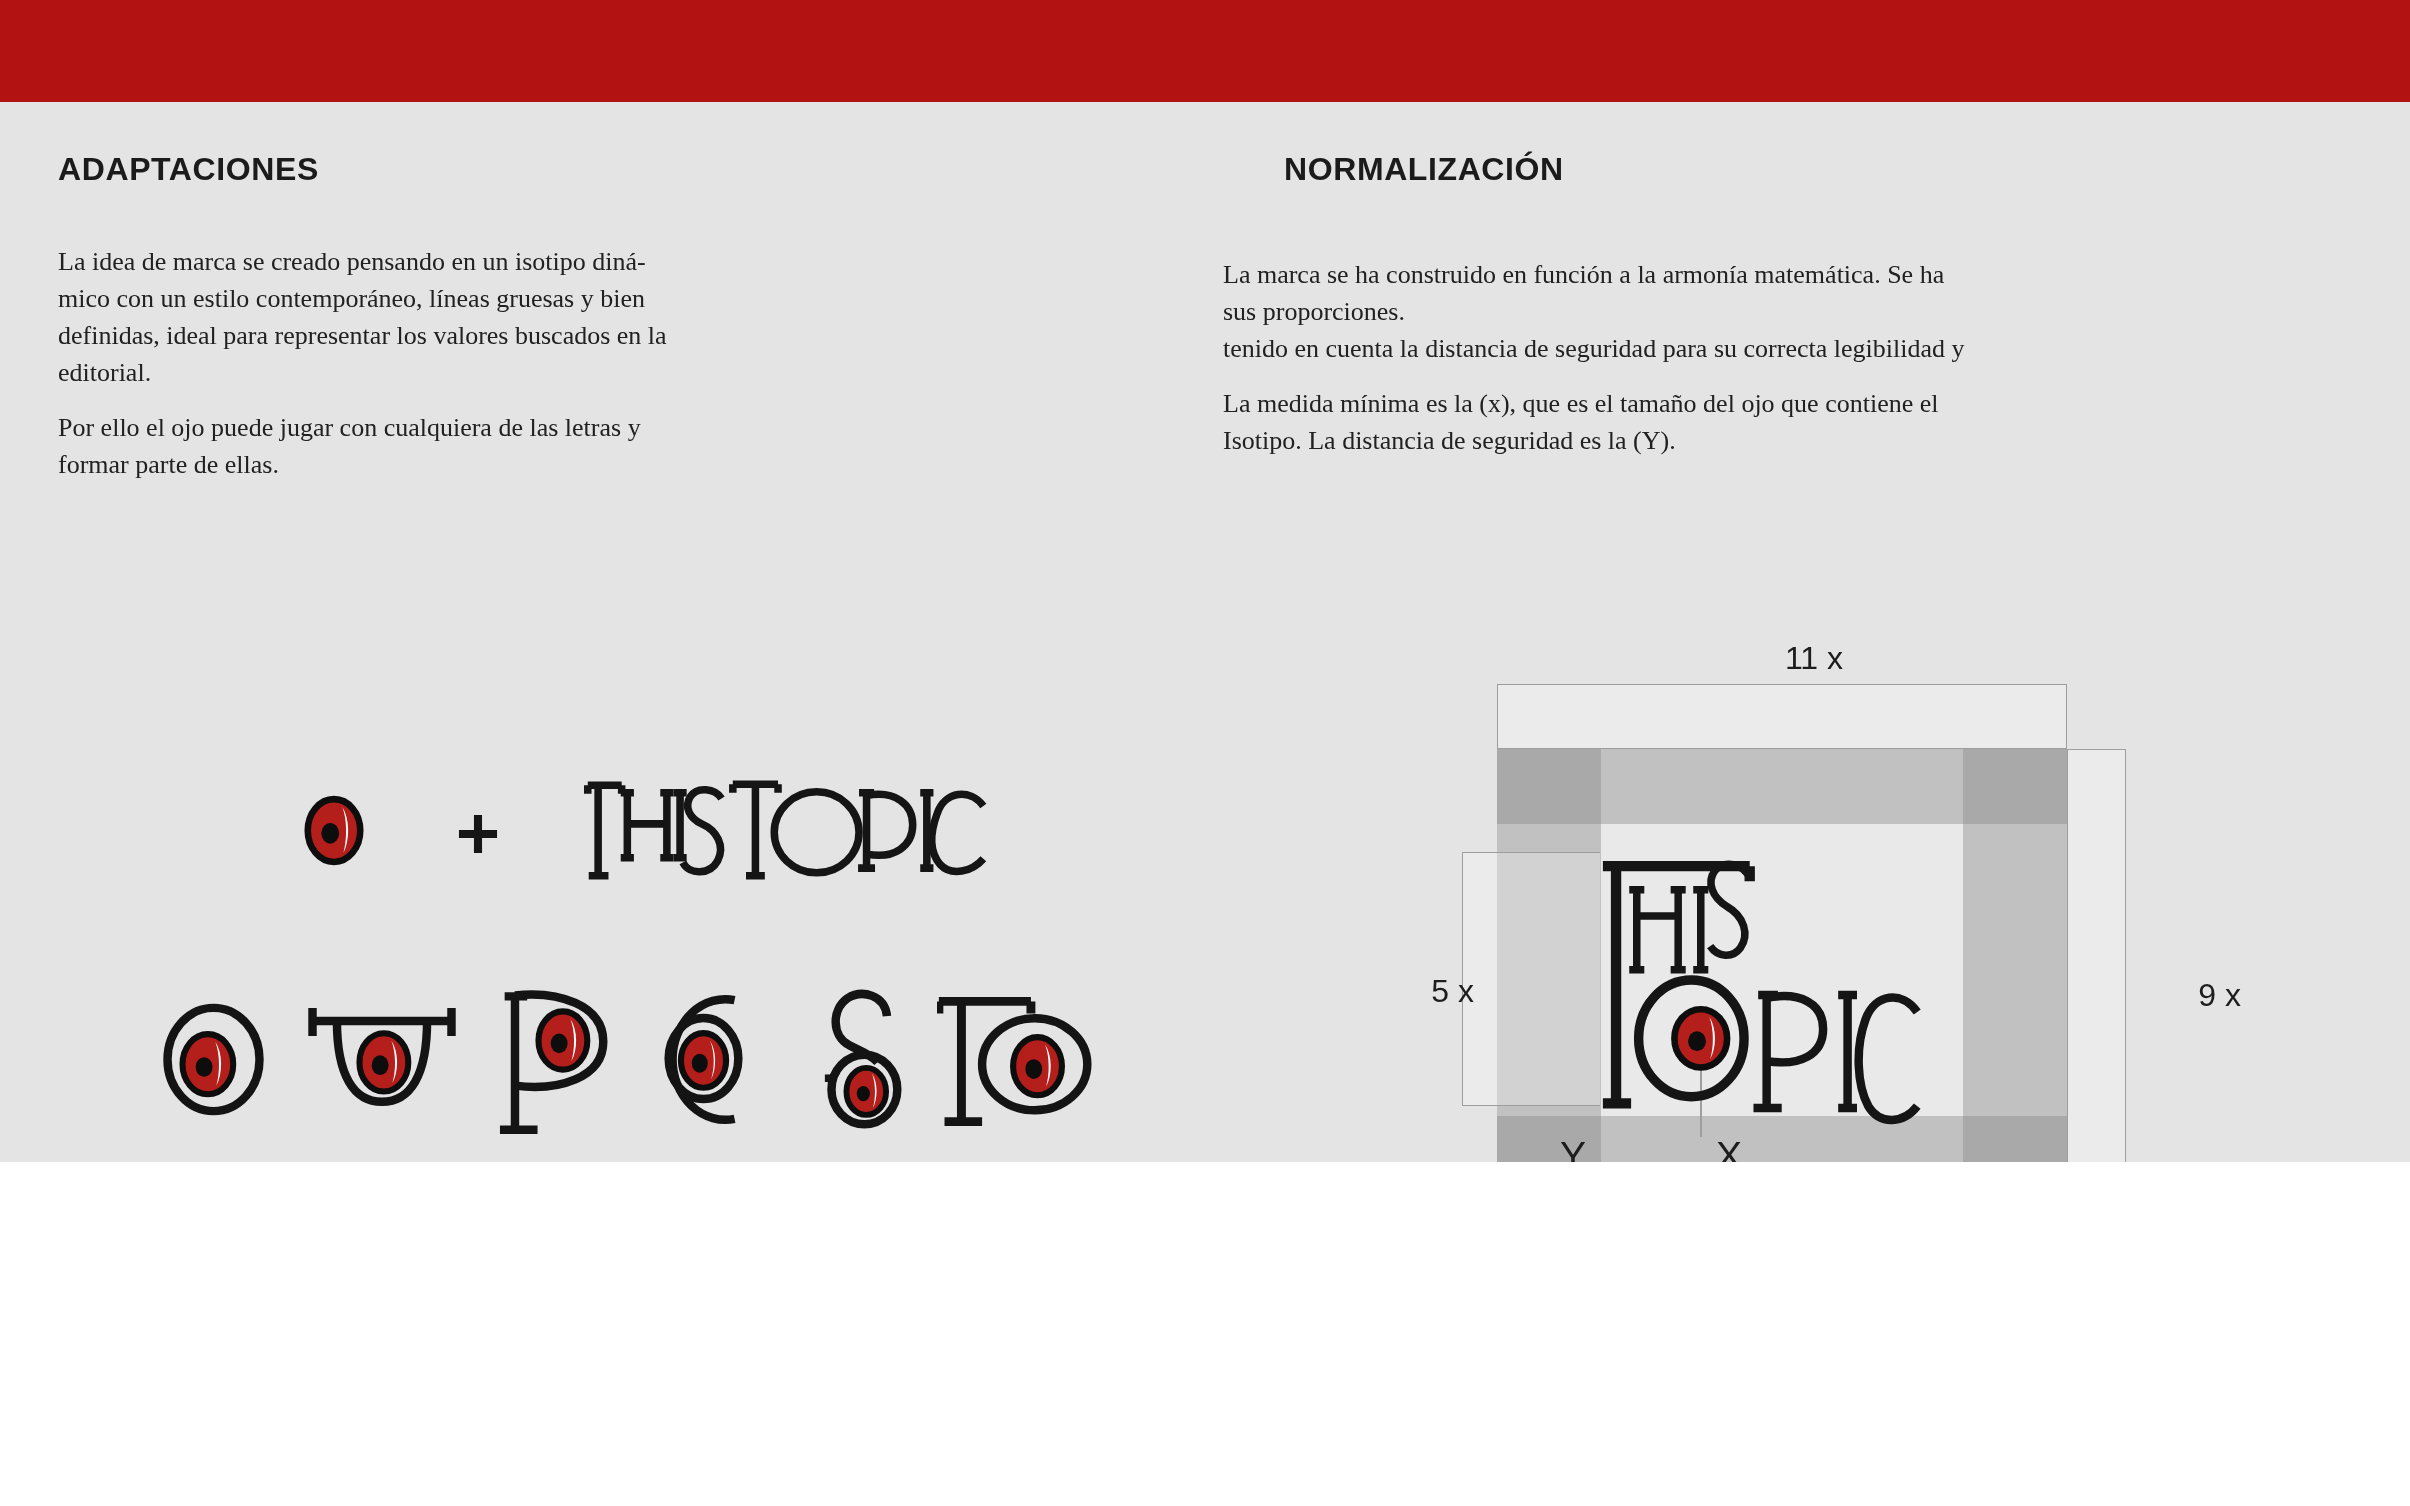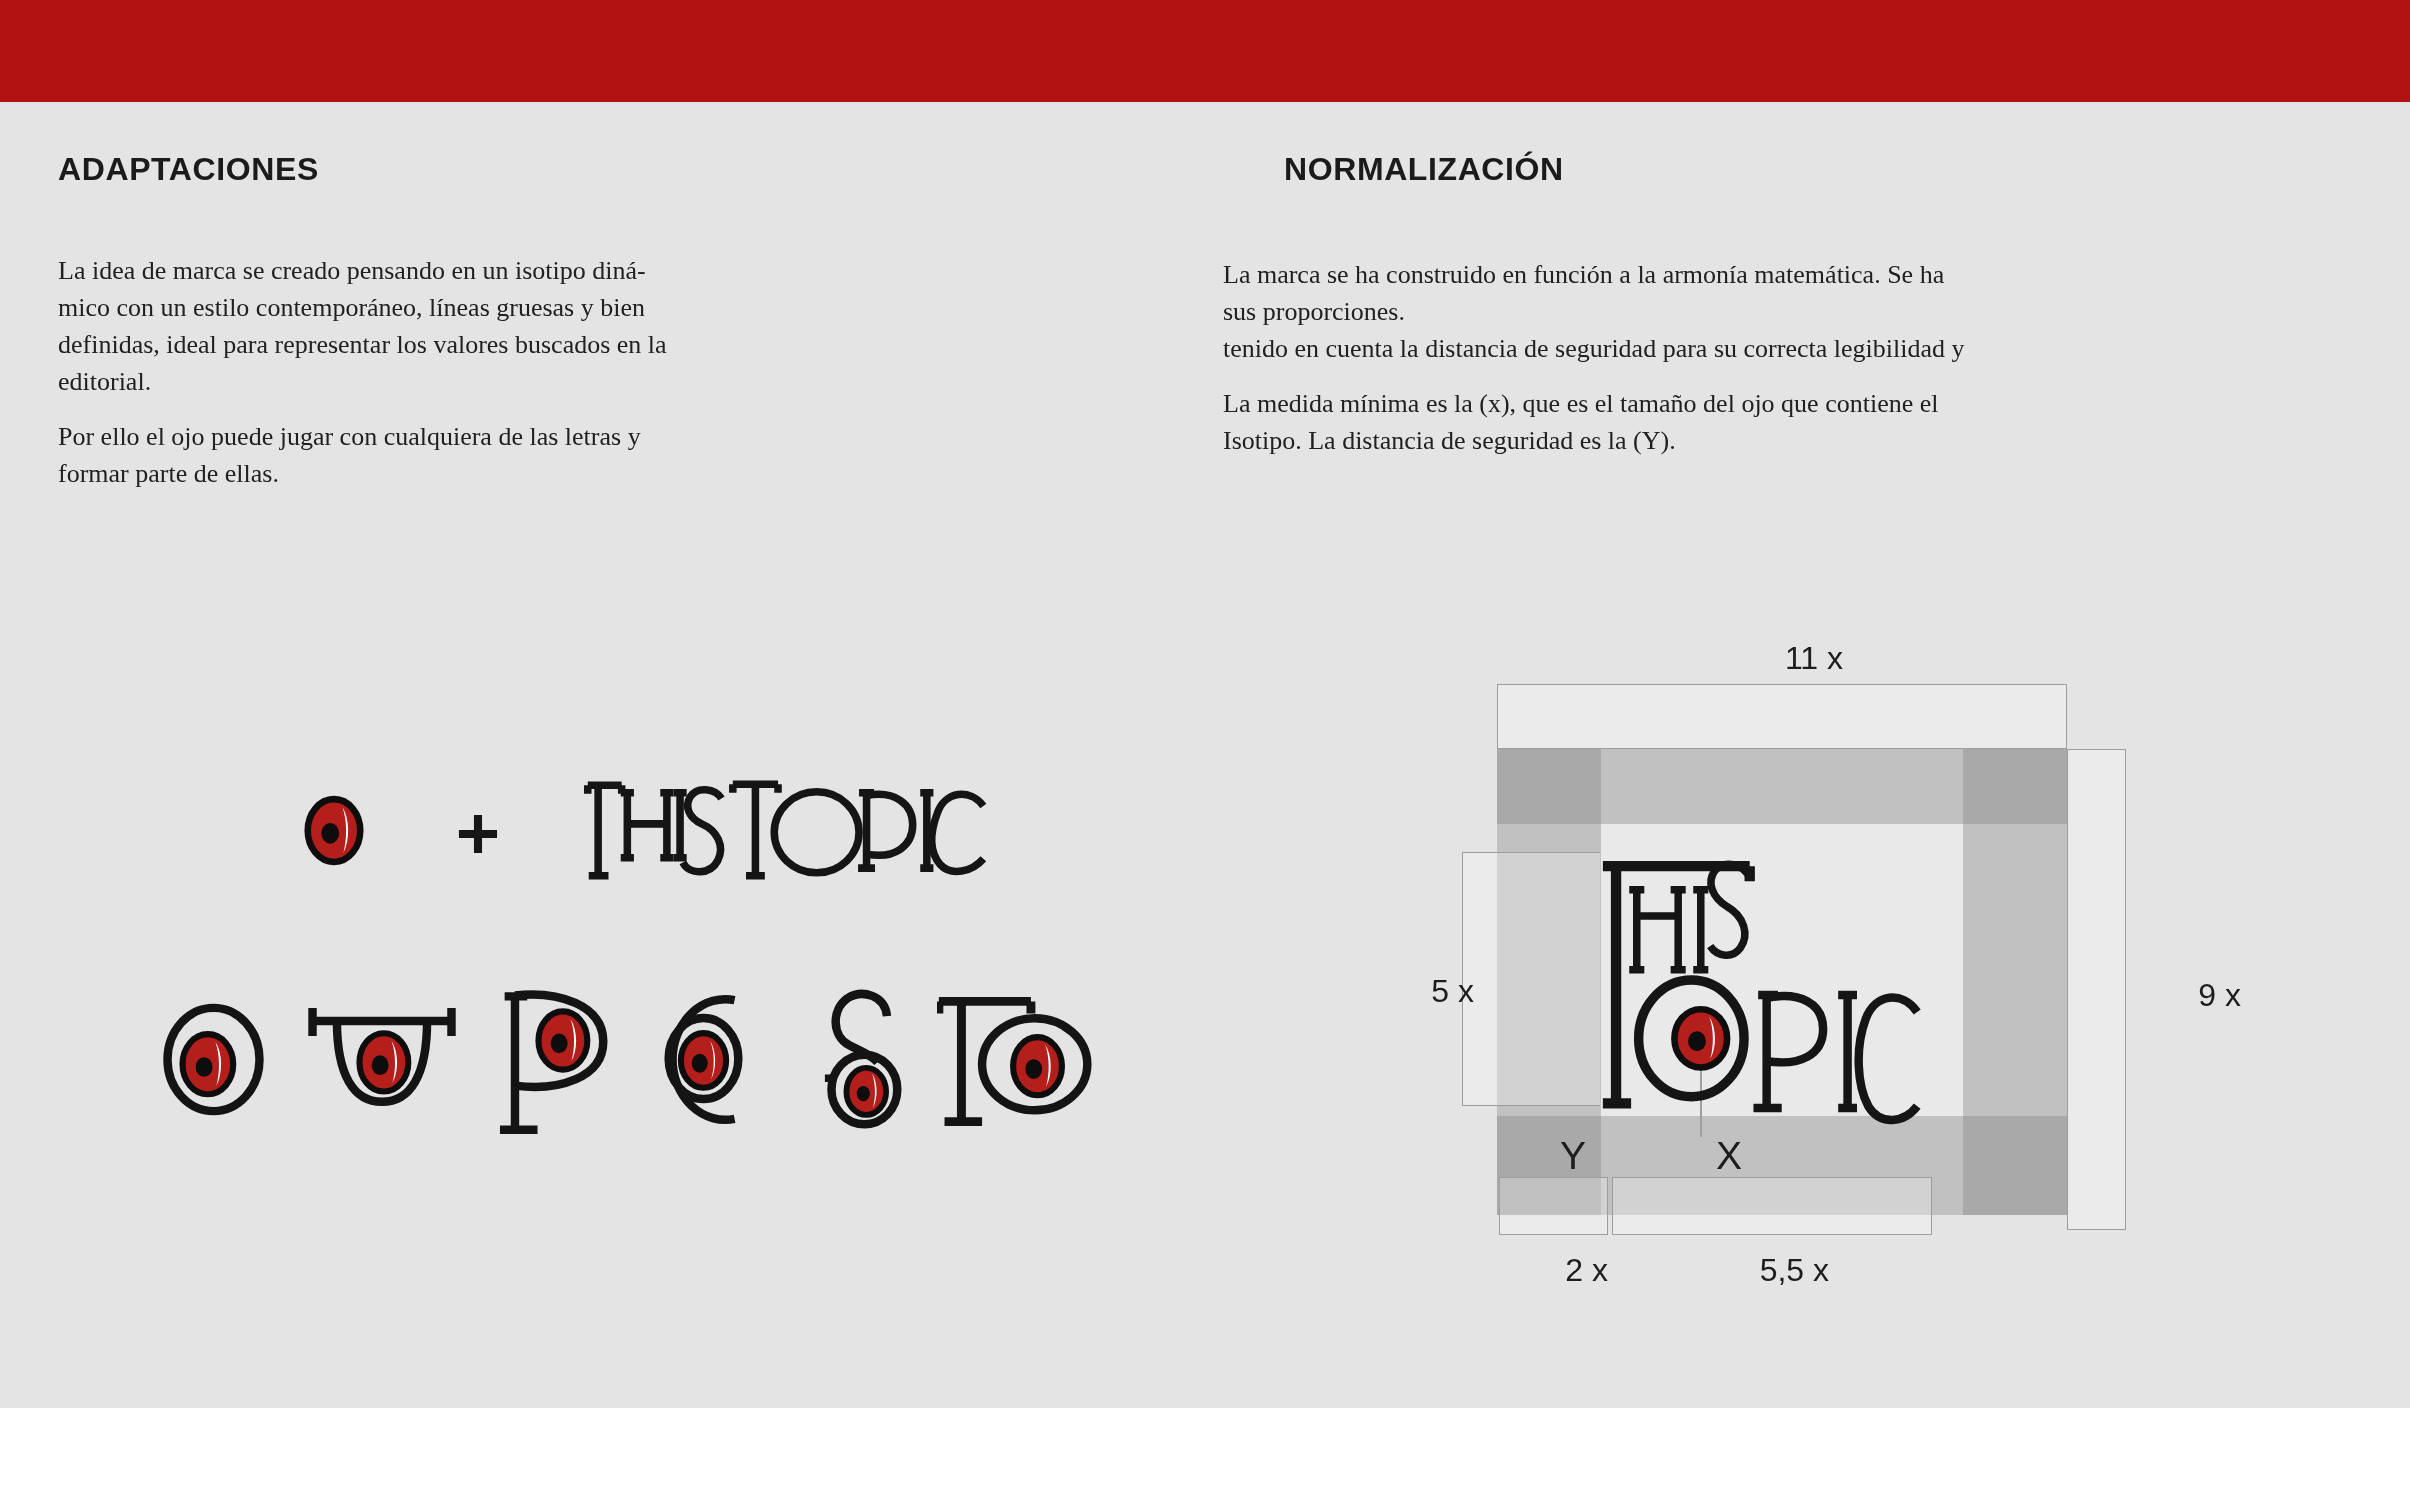--- a/index.html
+++ b/index.html
@@ -1,16 +1,16 @@
 <!DOCTYPE html>
 <html style="font-size:15px"><head>
 <meta charset="utf-8">
 <style>
   html,body{margin:0;padding:0;background:#ffffff;}
-  #page{position:relative;width:2411px;height:1408px;background:#e4e4e4;overflow:hidden;
+  #page{position:relative;width:2411px;height:1162px;background:#e4e4e4;overflow:hidden;
         font-family:"Liberation Sans",sans-serif;color:#1d1d1d;}
   .banner{position:absolute;left:0;top:0;width:2411px;height:102px;}
   .heading{position:absolute;top:151px;font-family:"Liberation Sans",sans-serif;
            font-weight:bold;font-size:32px;letter-spacing:0.6px;color:#1b1b1b;}
   .bodytext{position:absolute;font-family:"Liberation Serif",serif;font-size:26px;
             line-height:37px;color:#212121;}
   .bodytext div{white-space:nowrap;}
   .para-gap{height:18px;}
   .abs{position:absolute;}
   
@@ -27,21 +27,21 @@
 </style>
 </head>
 <body>
 
 <div id="page">
 
   <div class="banner" style="background:#b21312;"></div>
 
   <div class="heading" style="left:58px;">ADAPTACIONES</div>
 
-  <div class="bodytext" style="left:58px;top:243px;margin-top:9px;">
+  <div class="bodytext" style="left:58px;top:243px;">
     <div>La idea de marca se creado pensando en un isotipo diná-</div>
     <div>mico con un estilo contemporáneo, líneas gruesas y bien</div>
     <div>definidas, ideal para representar los valores buscados en la</div>
     <div>editorial.</div>
     <div class="para-gap"></div>
     <div>Por ello el ojo puede jugar con cualquiera de las letras y</div>
     <div>formar parte de ellas.</div>
   </div>
 
   <div class="abs" style="left:301px;top:793px;">

